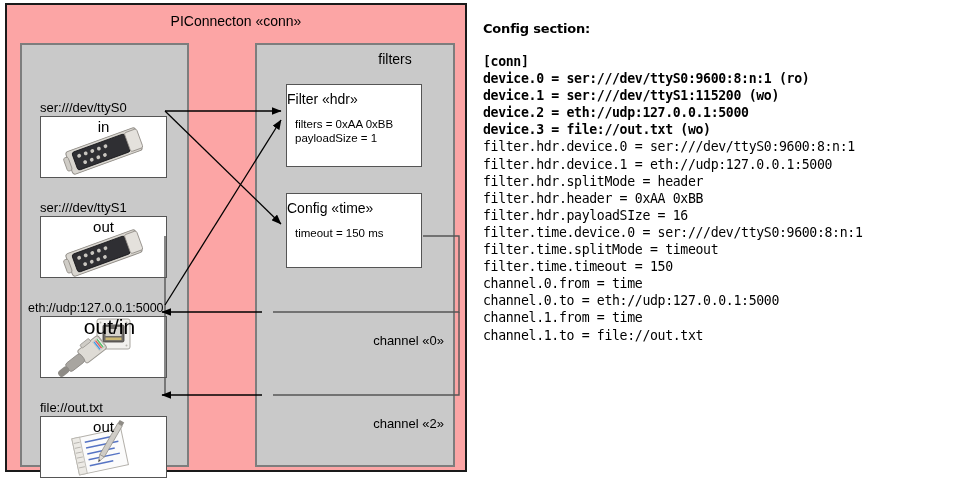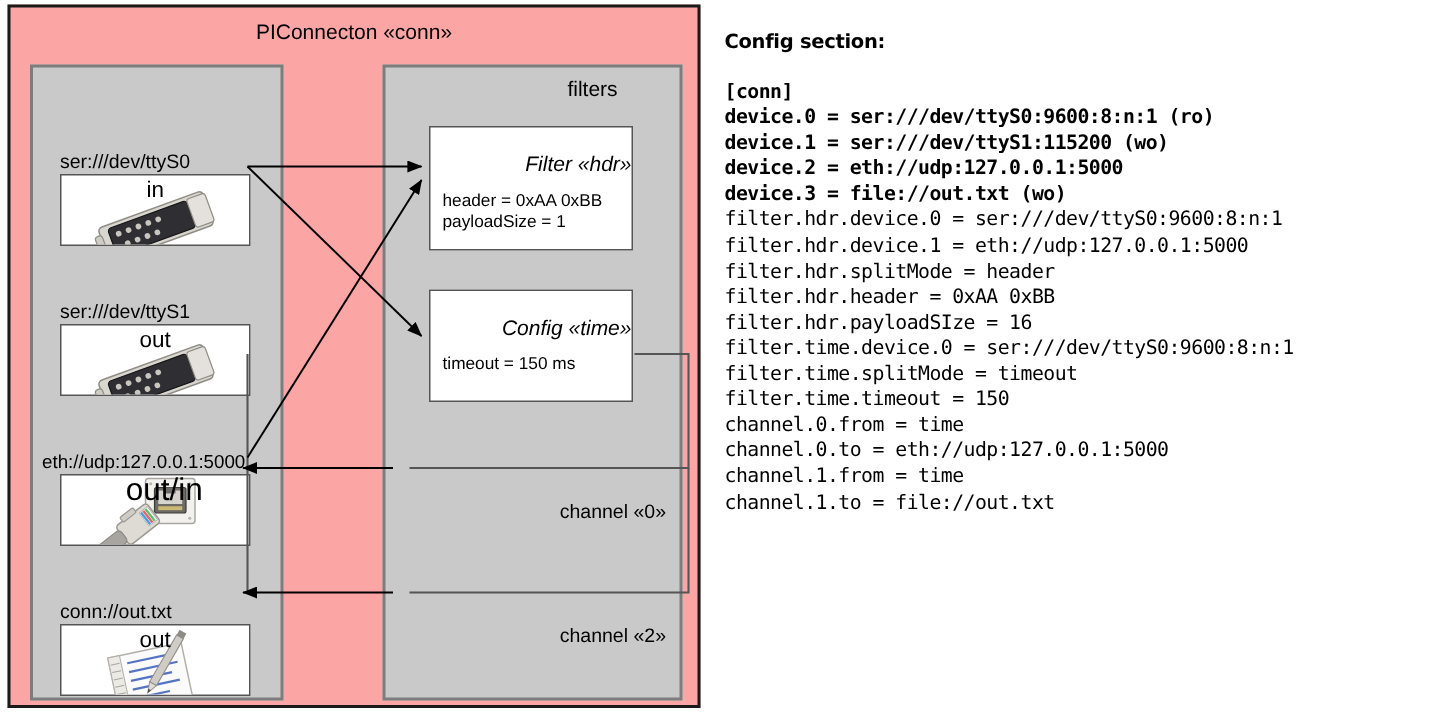--- a/index.html
+++ b/index.html
@@ -79,21 +79,21 @@
     line-height: 16px;
     white-space: nowrap;
   }
   .device-label.wide {
     text-align: left;
     margin-left: -12px;
     font-size: 12.5px;
   }
   .device-box {
     position: relative;
-    height: 48px;
+    height: 62px;
     background: #ffffff;
     border: 1.6px solid #555555;
     box-sizing: border-box;
     overflow: hidden;
   }
   .device-dir {
     position: absolute;
     top: 1px;
     left: 0;
     width: 100%;
@@ -122,25 +122,24 @@
     position: absolute;
     left: 29px;
     width: 136px;
     background: #ffffff;
     border: 1.6px solid #555555;
     box-sizing: border-box;
   }
   #filter-hdr  { top: 39px; height: 83px; }
   #filter-time { top: 148px; height: 75px; }
   .filter-title {
-    text-align: right;
+    text-align: left;
     font-size: 14px;
     line-height: 17px;
-    margin-top: 16px;
-    font-style: italic;
+    margin-top: 6px;
   }
   .filter-props {
     margin-top: 9px;
     padding-left: 8px;
     font-size: 11.5px;
     line-height: 14px;
   }
 
   
   .channel-label {
@@ -278,21 +277,21 @@
               <rect x="18.3" y="-5" width="1.6" height="10" fill="#5fbf72"></rect>
               <rect x="-22" y="-5" width="19" height="10" rx="3" fill="#a8a5a0" stroke="#8a8782" stroke-width="0.8"></rect>
               <rect x="-33" y="-3.6" width="12" height="7.2" rx="3.4" fill="#8e8b86"></rect>
             </g>
           </svg>
         </span>
       </div>
     </div>
 
     <div class="device-node" id="node-file">
-      <div class="device-label">conn://out.txt</div>
+      <div class="device-label">file://out.txt</div>
       <div class="device-box">
         <span class="device-dir">out</span>
         <span class="device-icon-wrap">
           <svg width="127" height="60" viewBox="0 0 127 60">
             <g transform="translate(60,34) rotate(-12)">
               <rect x="-26" y="-18" width="50" height="37" fill="#fbfbfb" stroke="#b3b0aa" stroke-width="1"></rect>
               <rect x="-26" y="-18" width="8" height="37" fill="#eceae5" stroke="#b3b0aa" stroke-width="0.7"></rect>
               <g stroke="#a8a5a0" stroke-width="0.7">
                 <line x1="-25" y1="-13" x2="-19" y2="-13"></line>
                 <line x1="-25" y1="-8" x2="-19" y2="-8"></line>
@@ -321,21 +320,21 @@
       </div>
     </div>
   </div>
 
   <div class="panel" id="filters-panel">
     <div class="panel-title">filters</div>
 
     <div class="filter-box" id="filter-hdr">
       <div class="filter-title">Filter «hdr»</div>
       <div class="filter-props">
-        <div>header = 0xAA 0xBB</div>
+        <div>filters = 0xAA 0xBB</div>
         <div>payloadSize = 1</div>
       </div>
     </div>
 
     <div class="filter-box" id="filter-time">
       <div class="filter-title">Config «time»</div>
       <div class="filter-props">
         <div>timeout = 150 ms</div>
       </div>
     </div>

